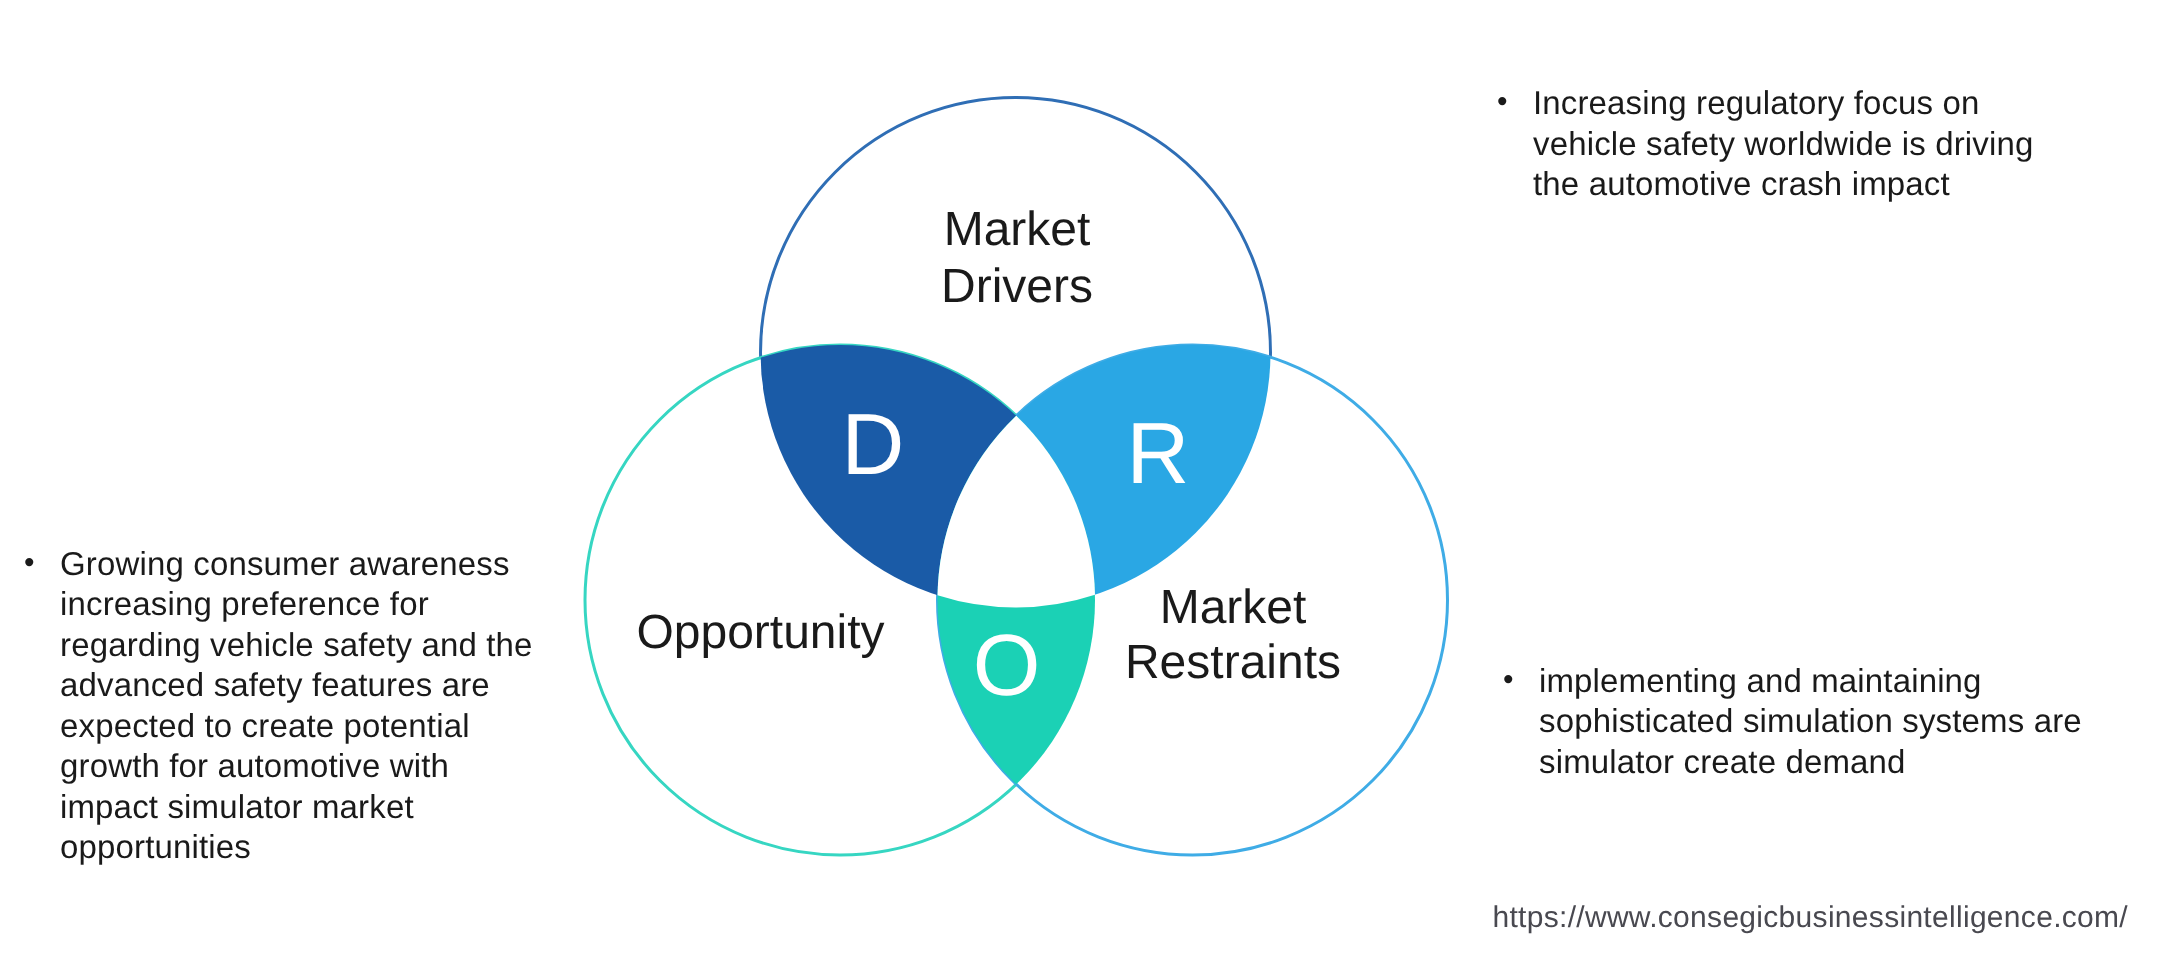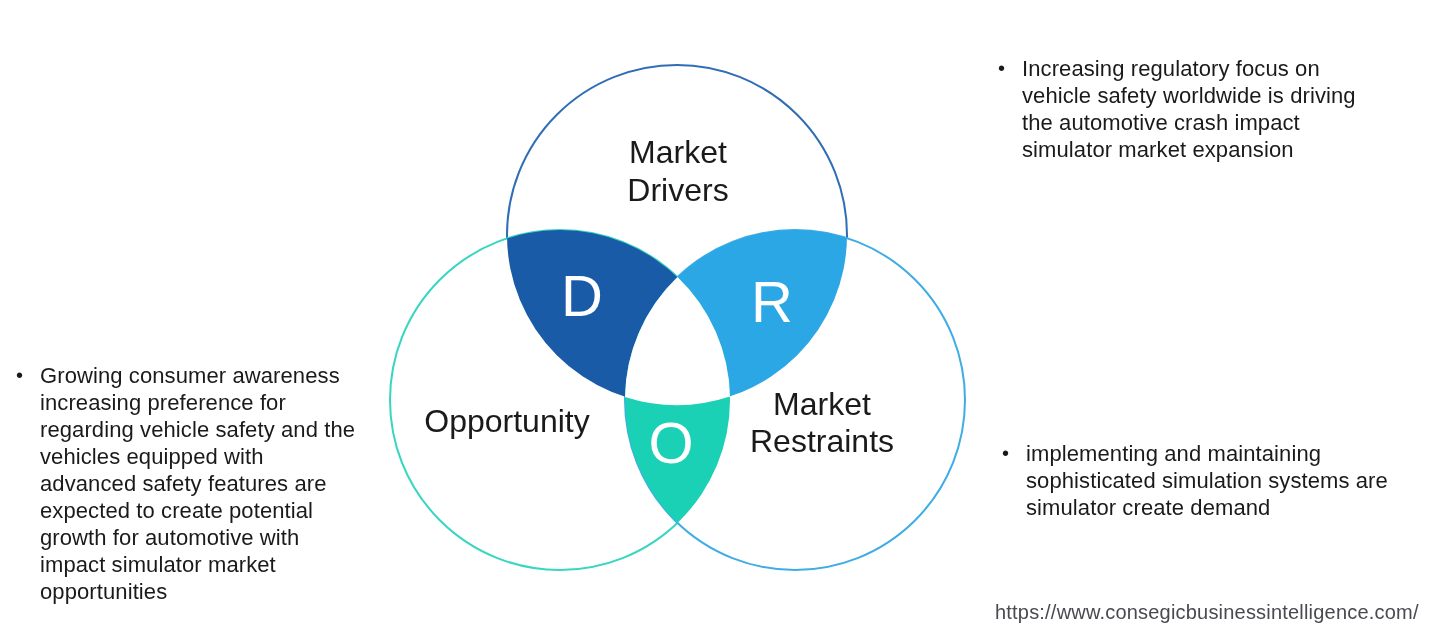--- a/index.html
+++ b/index.html
@@ -101,31 +101,29 @@
     <text x="822" y="415" class="venn-label">Market</text>
     <text x="822" y="452" class="venn-label">Restraints</text>
   </svg>
 
   <div class="note note-top">
     <span class="bullet">•</span>
     <div>
       <div>Increasing regulatory focus on</div>
       <div>vehicle safety worldwide is driving</div>
       <div>the automotive crash impact</div>
-      <div>simulator market expansion</div>
     </div>
   </div>
 
   <div class="note note-left">
     <span class="bullet">•</span>
     <div>
       <div>Growing consumer awareness</div>
       <div>increasing preference for</div>
       <div>regarding vehicle safety and the</div>
-      <div>vehicles equipped with</div>
       <div>advanced safety features are</div>
       <div>expected to create potential</div>
       <div>growth for automotive with</div>
       <div>impact simulator market</div>
       <div>opportunities</div>
     </div>
   </div>
 
   <div class="note note-bottom">
     <span class="bullet">•</span>

